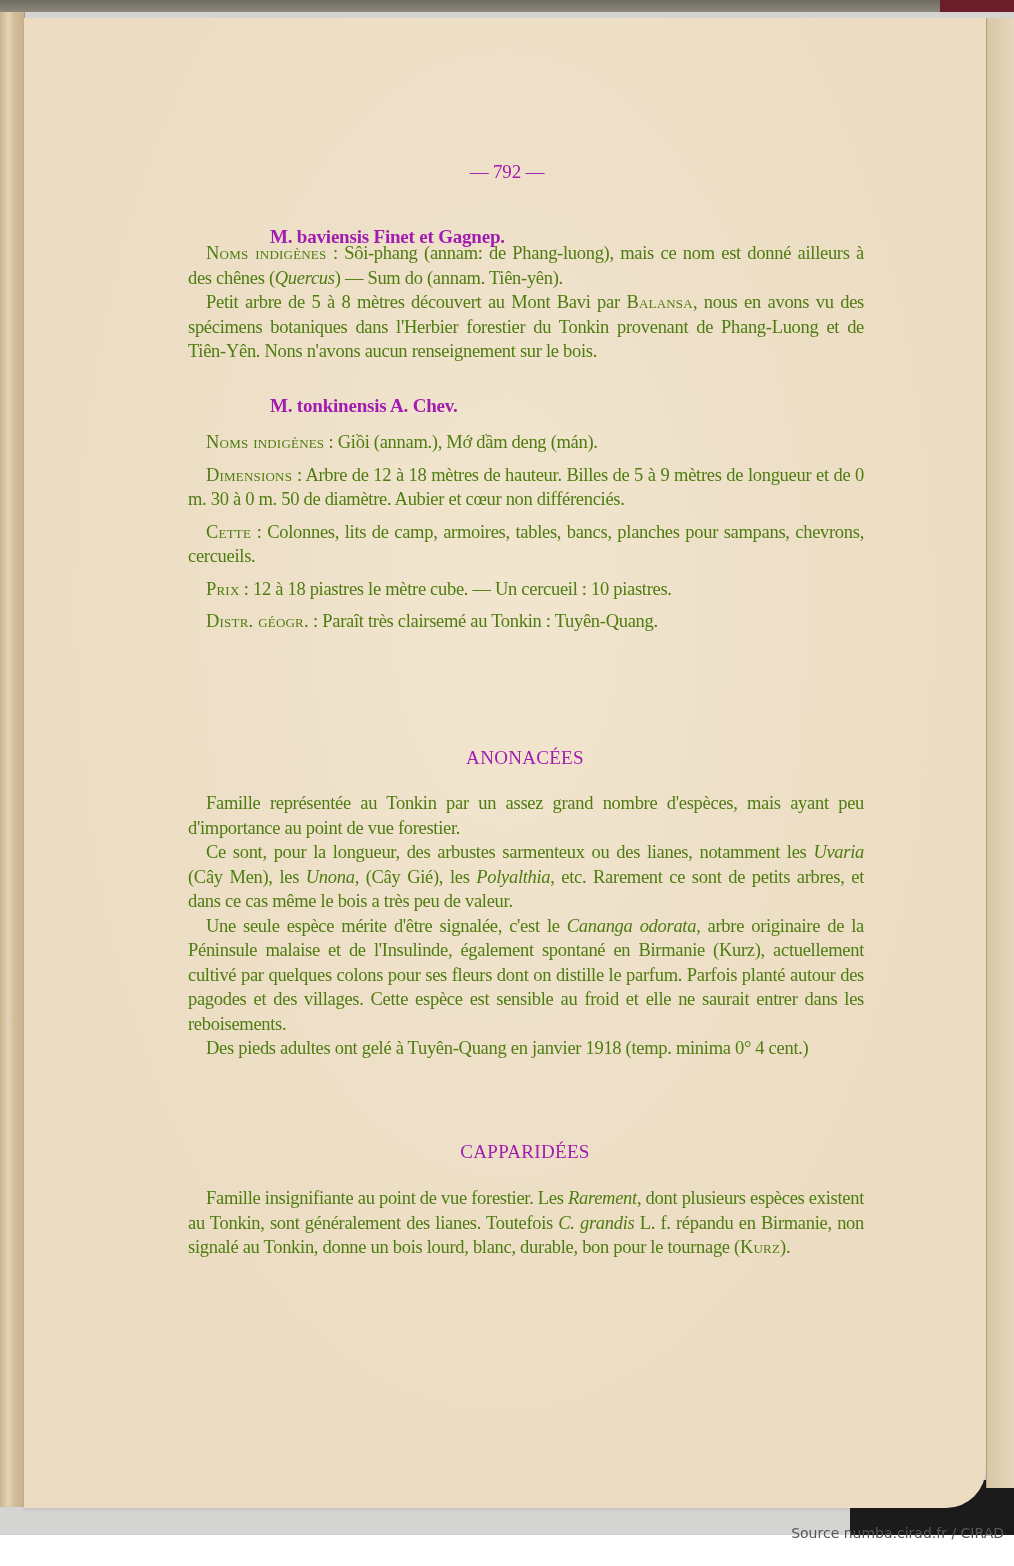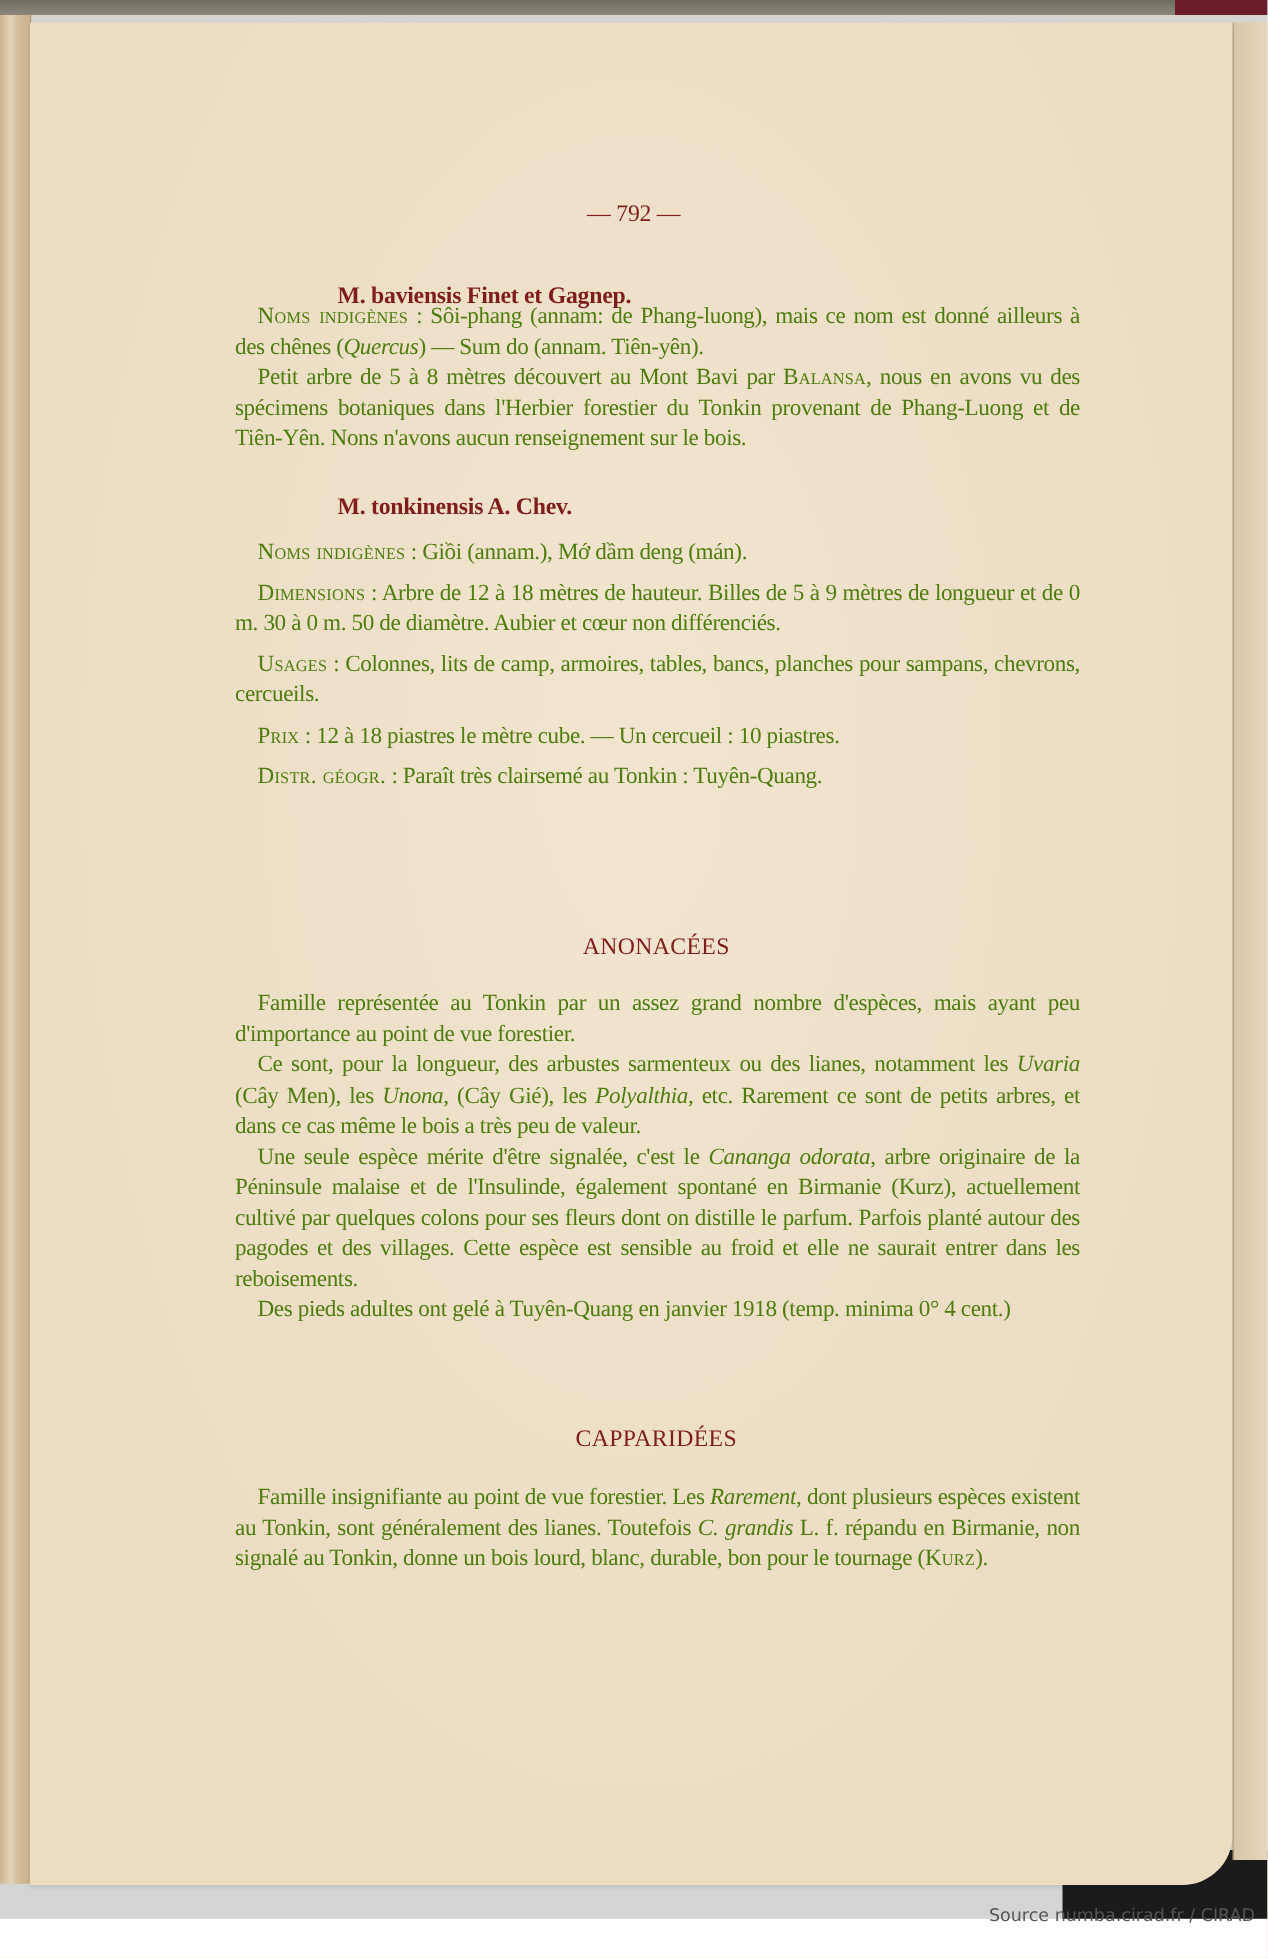--- a/index.html
+++ b/index.html
@@ -58,21 +58,21 @@
       left: 24px; top: 18px;
       width: 962px; height: 1490px;
       background: #ebdcc2;
       background-image:
         radial-gradient(ellipse at 50% 40%, rgba(245,233,212,0.7), rgba(232,216,188,0) 70%);
       border-bottom-right-radius: 40px;
       box-shadow: 0 2px 3px rgba(0,0,0,0.08);
     }
     .text {
       position: absolute;
-      color: #7f1d1d;
+      color: #a21caf;
       font-size: 19px;
       line-height: 24px;
       letter-spacing: -0.2px;
     }
     .block {
       position: absolute;
       left: 188px;
       width: 676px;
       color: #4d7c0f;
       font-size: 18.5px;
@@ -132,21 +132,21 @@
 <div class="block" style="top:241px;">
   <p><span class="sc">Noms indigènes</span><span> : Sôi-phang (annam: de Phang-luong), mais ce nom est donné ailleurs à des chênes (</span><i>Quercus</i><span>) — Sum do (annam. Tiên-yên).</span></p>
   <p><span>Petit arbre de 5 à 8 mètres découvert au Mont Bavi par </span><span class="sc">Balansa</span><span>, nous en avons vu des spécimens botaniques dans l'Herbier forestier du Tonkin provenant de Phang-Luong et de Tiên-Yên. Nons n'avons aucun renseignement sur le bois.</span></p>
 </div>
 
 <div class="text species" style="top:394px;">M. tonkinensis A. Chev.</div>
 
 <div class="block" style="top:430px;">
   <p><span class="sc">Noms indigènes</span><span> : Giồi (annam.), Mớ dầm deng (mán).</span></p>
   <p class="gap"><span class="sc">Dimensions</span><span> : Arbre de 12 à 18 mètres de hauteur. Billes de 5 à 9 mètres de longueur et de 0 m. 30 à 0 m. 50 de diamètre. Aubier et cœur non différenciés.</span></p>
-  <p class="gap"><span class="sc">Usages</span><span> : Colonnes, lits de camp, armoires, tables, bancs, planches pour sampans, chevrons, cercueils.</span></p>
+  <p class="gap"><span class="sc">Cette</span><span> : Colonnes, lits de camp, armoires, tables, bancs, planches pour sampans, chevrons, cercueils.</span></p>
   <p class="gap"><span class="sc">Prix</span><span> : 12 à 18 piastres le mètre cube. — Un cercueil : 10 piastres.</span></p>
   <p class="gap"><span class="sc">Distr. géogr.</span><span> : Paraît très clairsemé au Tonkin : Tuyên-Quang.</span></p>
 </div>
 
 <div class="text family" style="top:746px;">ANONACÉES</div>
 
 <div class="block" style="top:791px;">
   <p>Famille représentée au Tonkin par un assez grand nombre d'espèces, mais ayant peu d'importance au point de vue forestier.</p>
   <p><span>Ce sont, pour la longueur, des arbustes sarmenteux ou des lianes, notamment les </span><i>Uvaria</i><span> (Cây Men), les </span><i>Unona</i><span>, (Cây Gié), les </span><i>Polyalthia</i><span>, etc. Rarement ce sont de petits arbres, et dans ce cas même le bois a très peu de valeur.</span></p>
   <p><span>Une seule espèce mérite d'être signalée, c'est le </span><i>Cananga odorata</i><span>, arbre originaire de la Péninsule malaise et de l'Insulinde, également spontané en Birmanie (Kurz), actuellement cultivé par quelques colons pour ses fleurs dont on distille le parfum. Parfois planté autour des pagodes et des villages. Cette espèce est sensible au froid et elle ne saurait entrer dans les reboisements.</span></p>

